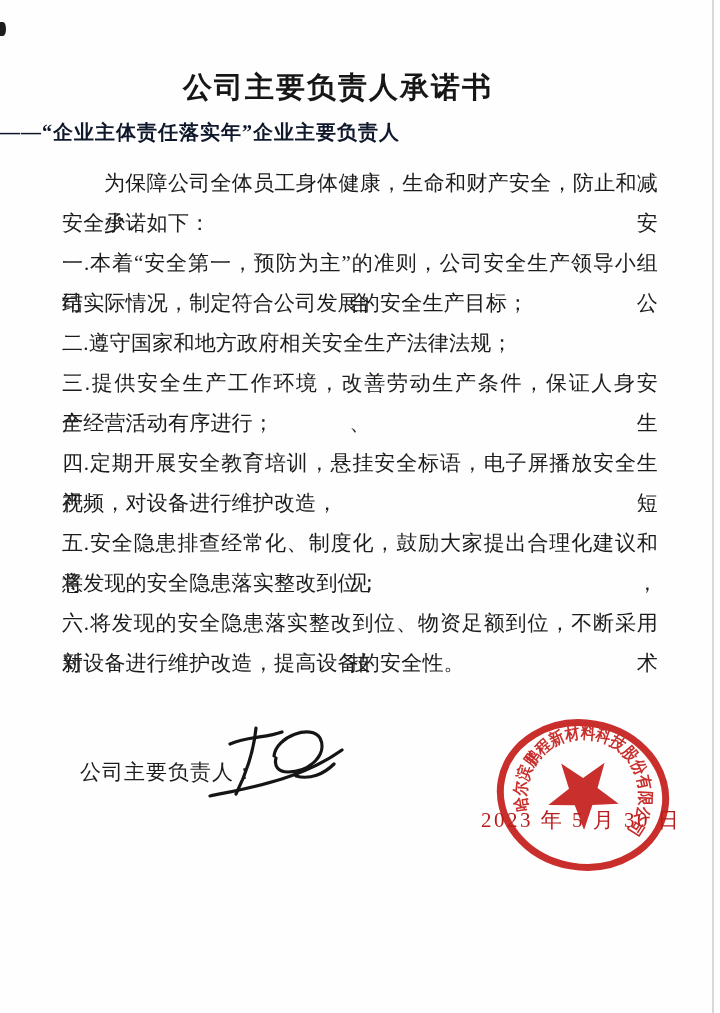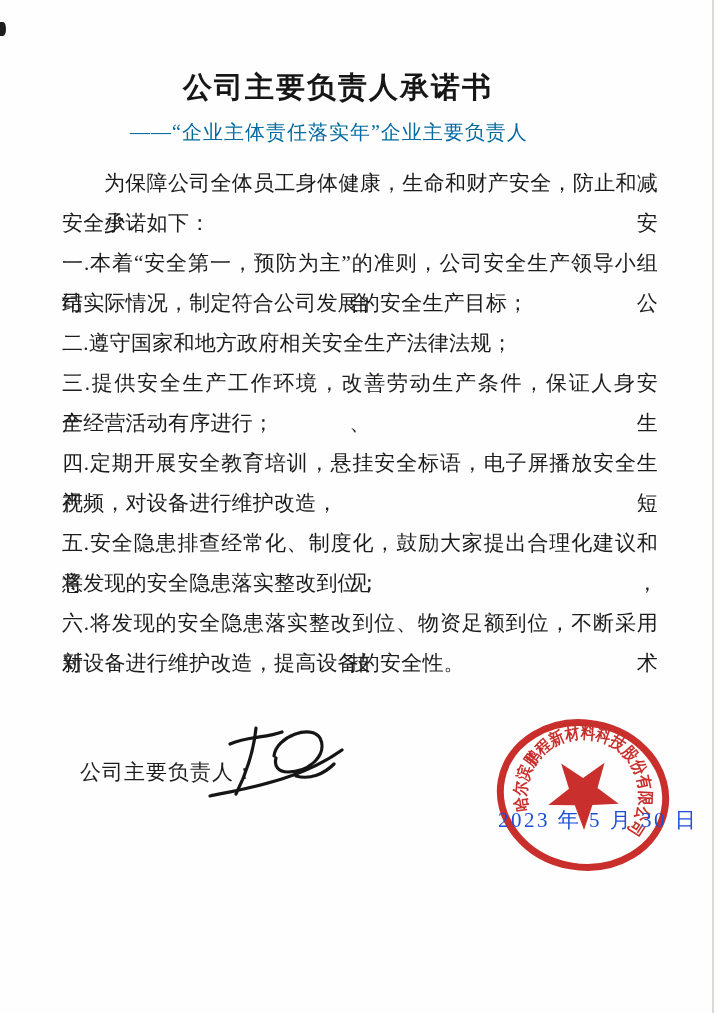--- a/index.html
+++ b/index.html
@@ -16,21 +16,21 @@
   .edge-line{position:absolute;top:0;bottom:0;left:712px;width:2px;background:#d9d9d5;}
   .edge-mark{position:absolute;left:0;top:22px;width:6px;height:14px;background:#1d1d1d;border-radius:0 60% 60% 0;}
 
   .doc-title{
     position:absolute;top:68px;left:0;width:676px;
     text-align:center;font-size:29px;font-weight:bold;
     letter-spacing:2px;color:#161616;margin:0;
   }
   .doc-subtitle{
     position:absolute;top:119px;left:0;width:658px;
-    text-align:center;font-size:20px;font-weight:400;color:#0369a1;
+    text-align:left;font-size:20px;font-weight:700;color:#0f172a;
     letter-spacing:1px;
   }
 
   .doc-lines{position:absolute;left:62px;top:163px;width:596px;}
   .line{
     height:40px;line-height:40px;font-size:21px;
     color:#1c1c1c;white-space:nowrap;letter-spacing:0.2px;
   }
   .line.just{white-space:normal;text-align:justify;text-align-last:justify;}
   .line.indent{padding-left:42px;}
@@ -41,22 +41,22 @@
     font-size:21px;letter-spacing:1px;color:#1c1c1c;
   }
   .sig-svg{position:absolute;left:200px;top:722px;}
 
   .seal-svg{position:absolute;left:477px;top:700px;z-index:3;}
   .seal-text{
     font-size:16.5px;font-weight:bold;
     font-family:"Liberation Sans","DejaVu Sans",sans-serif;
   }
   .doc-date{
-    position:absolute;left:498px;top:806px;z-index:5;
-    font-size:21px;letter-spacing:2.5px;color:#1d4ed8;
+    position:absolute;left:481px;top:806px;z-index:5;
+    font-size:21px;letter-spacing:2.5px;color:#b91c1c;
   }
 </style>
 </head>
 <body>
 
 <div class="page">
 
   <div class="edge-mark"></div>
   <div class="edge-line"></div>
 

